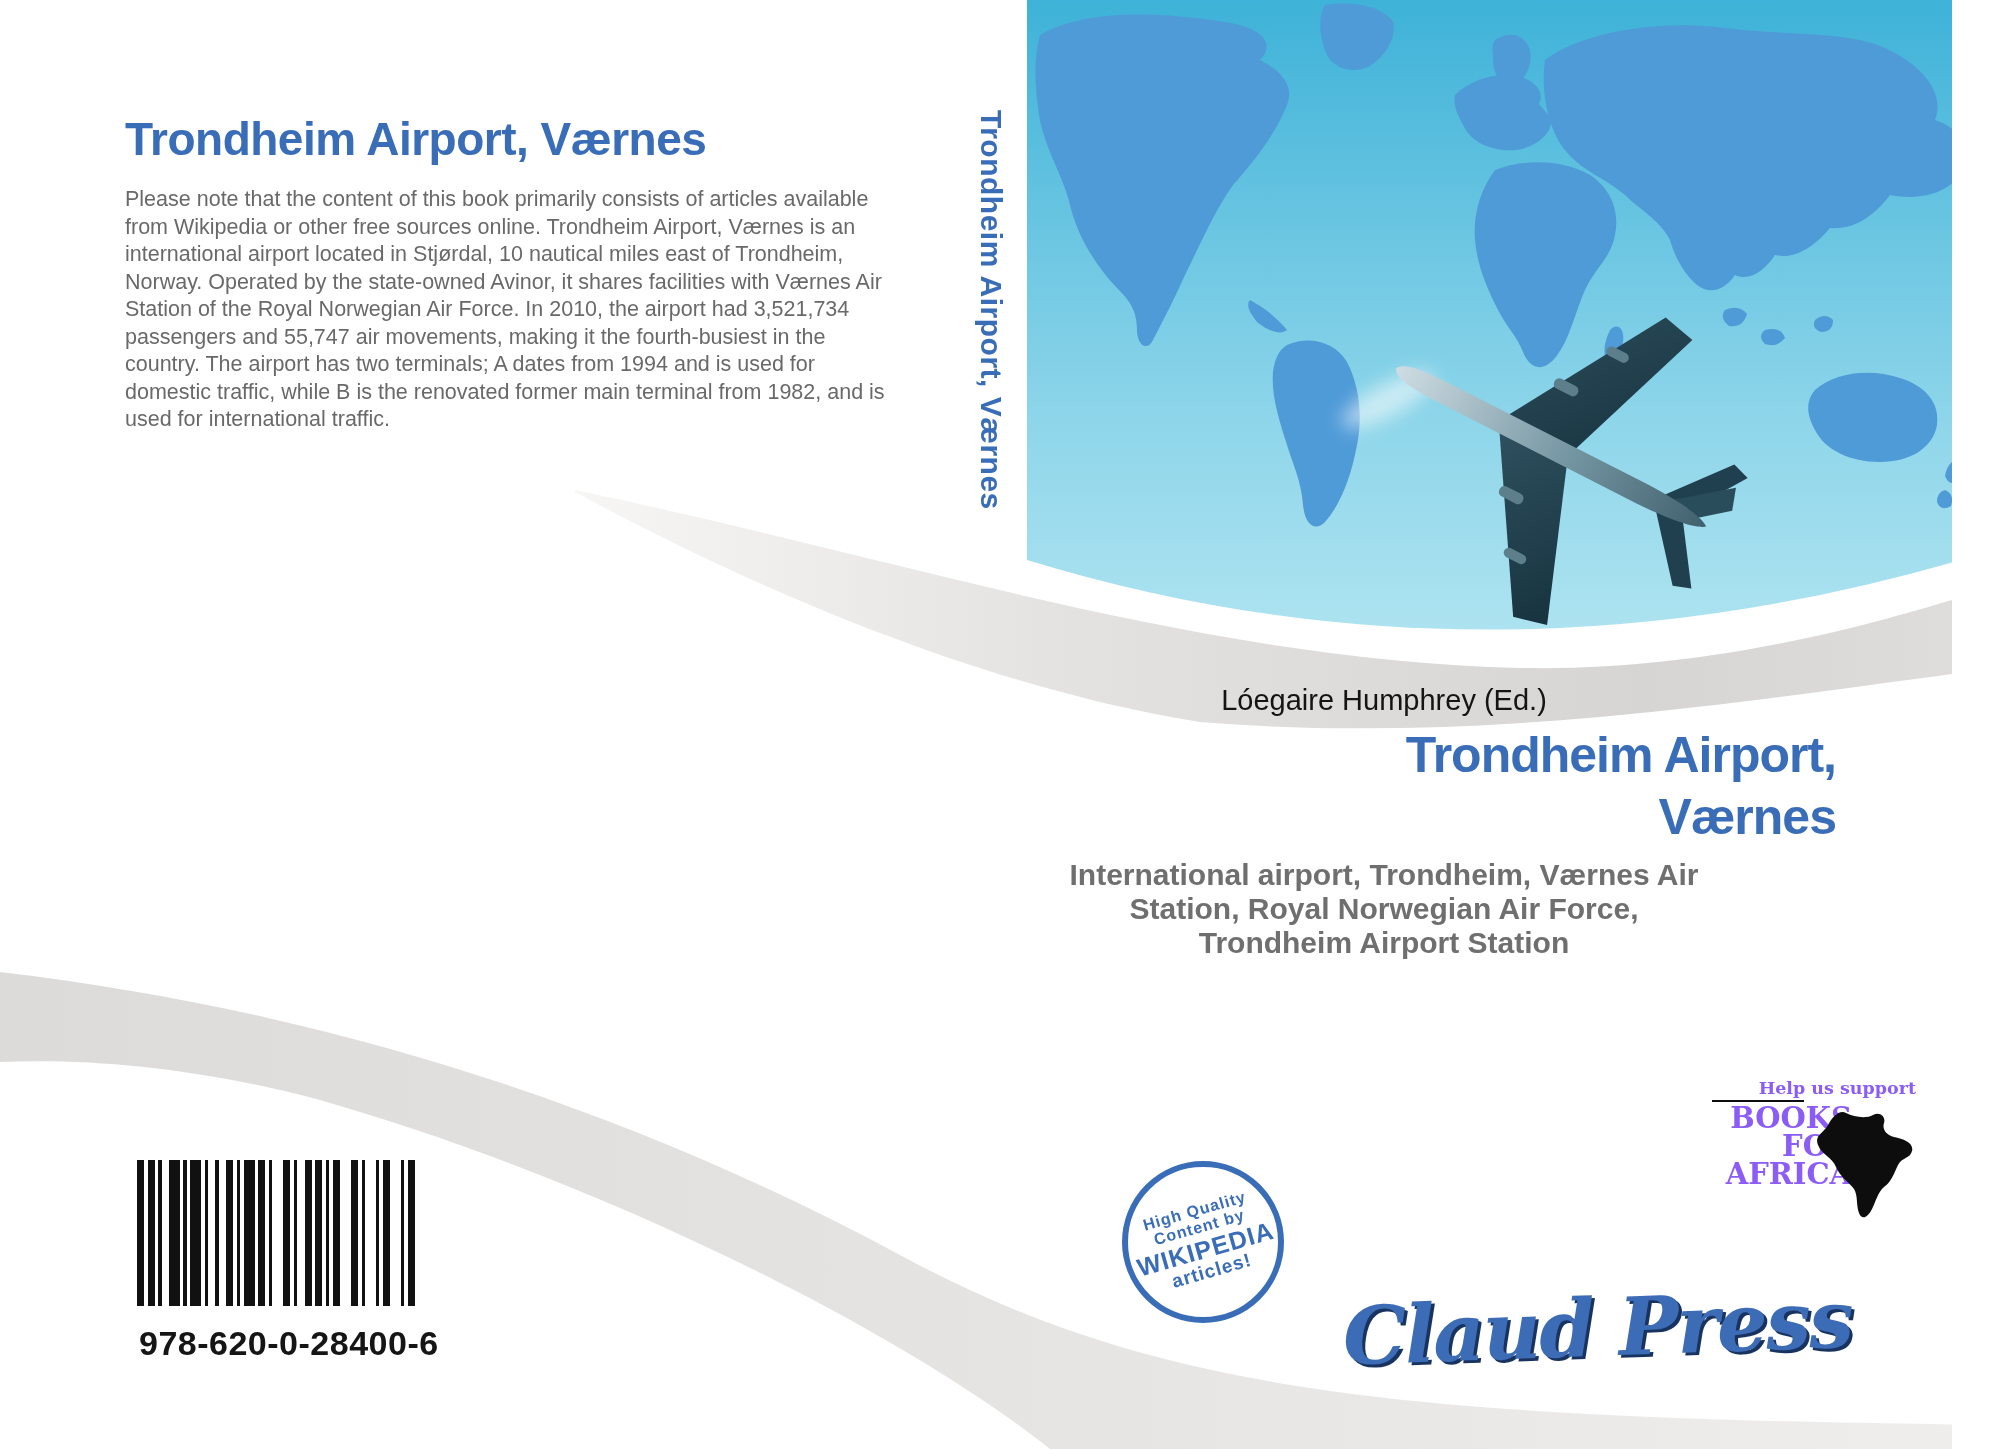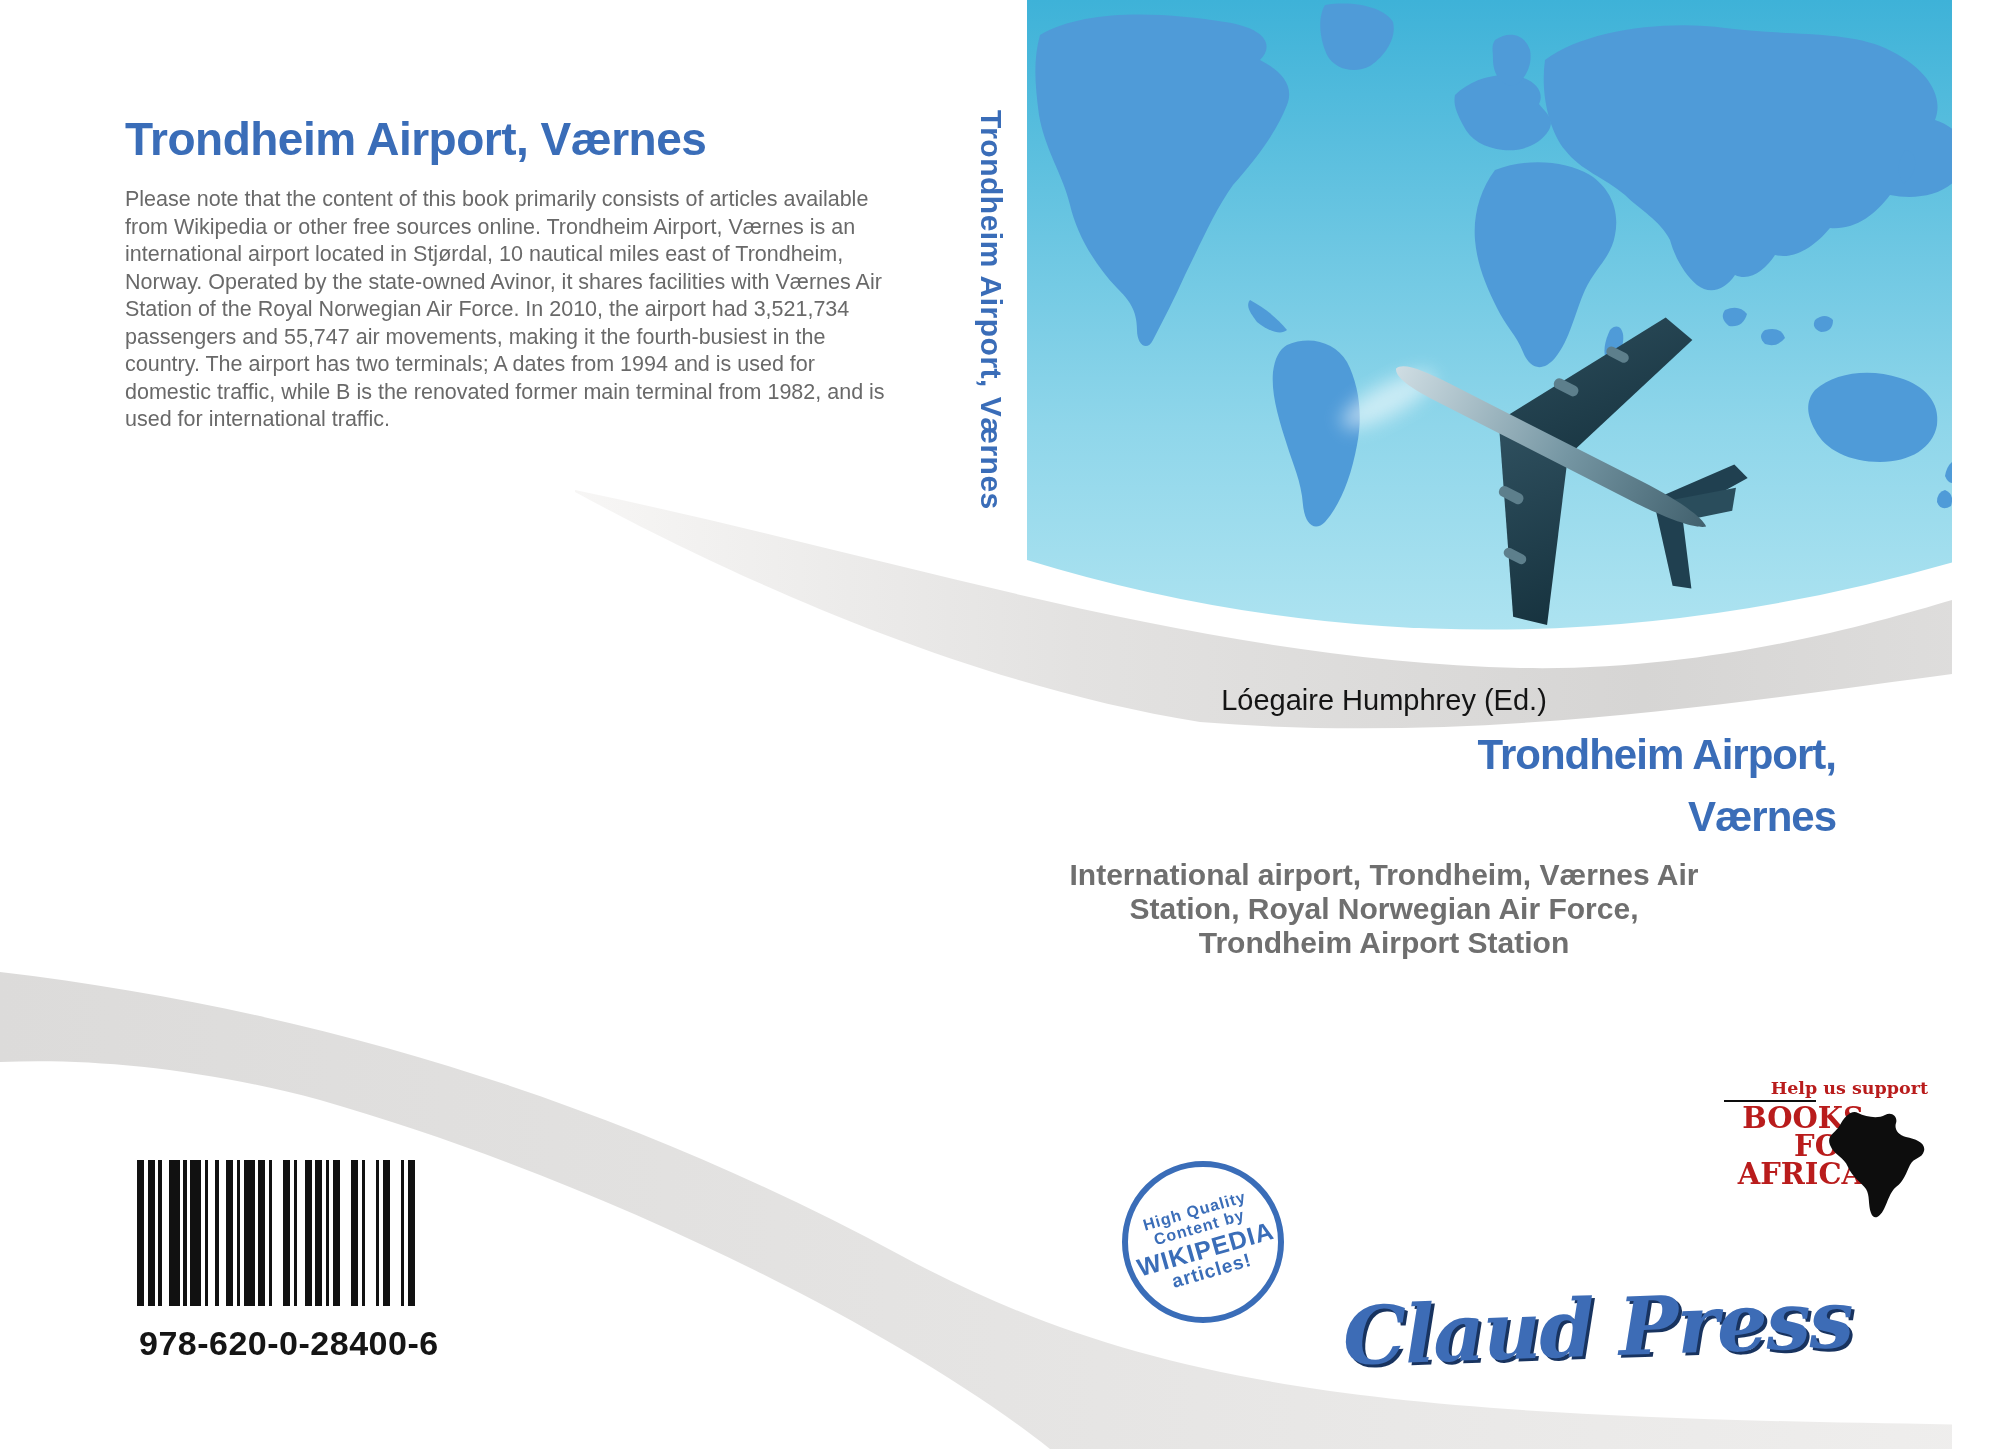--- a/index.html
+++ b/index.html
@@ -14,36 +14,36 @@
     font-size:21.5px;line-height:27.5px;color:#696969;}
 
   
   .spine-title{position:absolute;left:974px;top:110px;height:420px;
     writing-mode:vertical-rl;font-size:30px;font-weight:bold;color:#3a6db8;letter-spacing:0.5px;}
 
   
   .editor{position:absolute;right:118px;top:684px;width:900px;text-align:center;
     font-size:29px;color:#141414;}
   .front-title{position:absolute;right:116px;top:724px;width:1000px;text-align:right;
-    font-size:42px;line-height:62px;font-weight:bold;color:#3a6db8;letter-spacing:-1px;}
+    font-size:50px;line-height:62px;font-weight:bold;color:#3a6db8;letter-spacing:-1px;}
   .front-subtitle{position:absolute;right:118px;top:858px;width:900px;text-align:center;
     font-size:30px;line-height:34px;font-weight:bold;color:#6f6f6f;}
 
   
   .stamp{position:absolute;left:1122px;top:1161px;width:150px;height:150px;
     border:6px solid #3a6db8;border-radius:50%;
     display:flex;align-items:center;justify-content:center;}
   .stamp-inner{transform:rotate(-16deg);text-align:center;color:#3a6db8;line-height:1.05;}
   .stamp-l1,.stamp-l2{font-size:16px;font-weight:bold;letter-spacing:1px;}
   .stamp-l3{font-size:25px;font-weight:bold;letter-spacing:1px;}
   .stamp-l4{font-size:19px;font-weight:bold;letter-spacing:1px;}
 
   
   .bfa{position:absolute;left:1712px;top:1078px;width:208px;height:150px;
-    font-family:"DejaVu Serif","Liberation Serif",serif;color:#b91c1c;margin-left:12px;}
+    font-family:"DejaVu Serif","Liberation Serif",serif;color:#8b5cf6;}
   .bfa-tagline{position:absolute;right:4px;top:0;font-size:17.5px;font-weight:bold;white-space:nowrap;}
   .bfa-underline{position:absolute;left:0;top:22px;width:92px;height:2px;background:#0d0d0d;}
   .bfa-words{position:absolute;left:0;top:26px;width:140px;text-align:right;
     font-size:29px;font-weight:bold;line-height:28px;}
   .bfa-africa{position:absolute;left:104px;top:32px;}
 
   
   .publisher{position:absolute;right:100px;top:1284px;width:700px;text-align:right;
     font-family:"DejaVu Serif","Liberation Serif",serif;font-style:italic;font-weight:bold;
     font-size:80px;color:#3d6cb6;letter-spacing:-2px;transform:rotate(-2deg);

